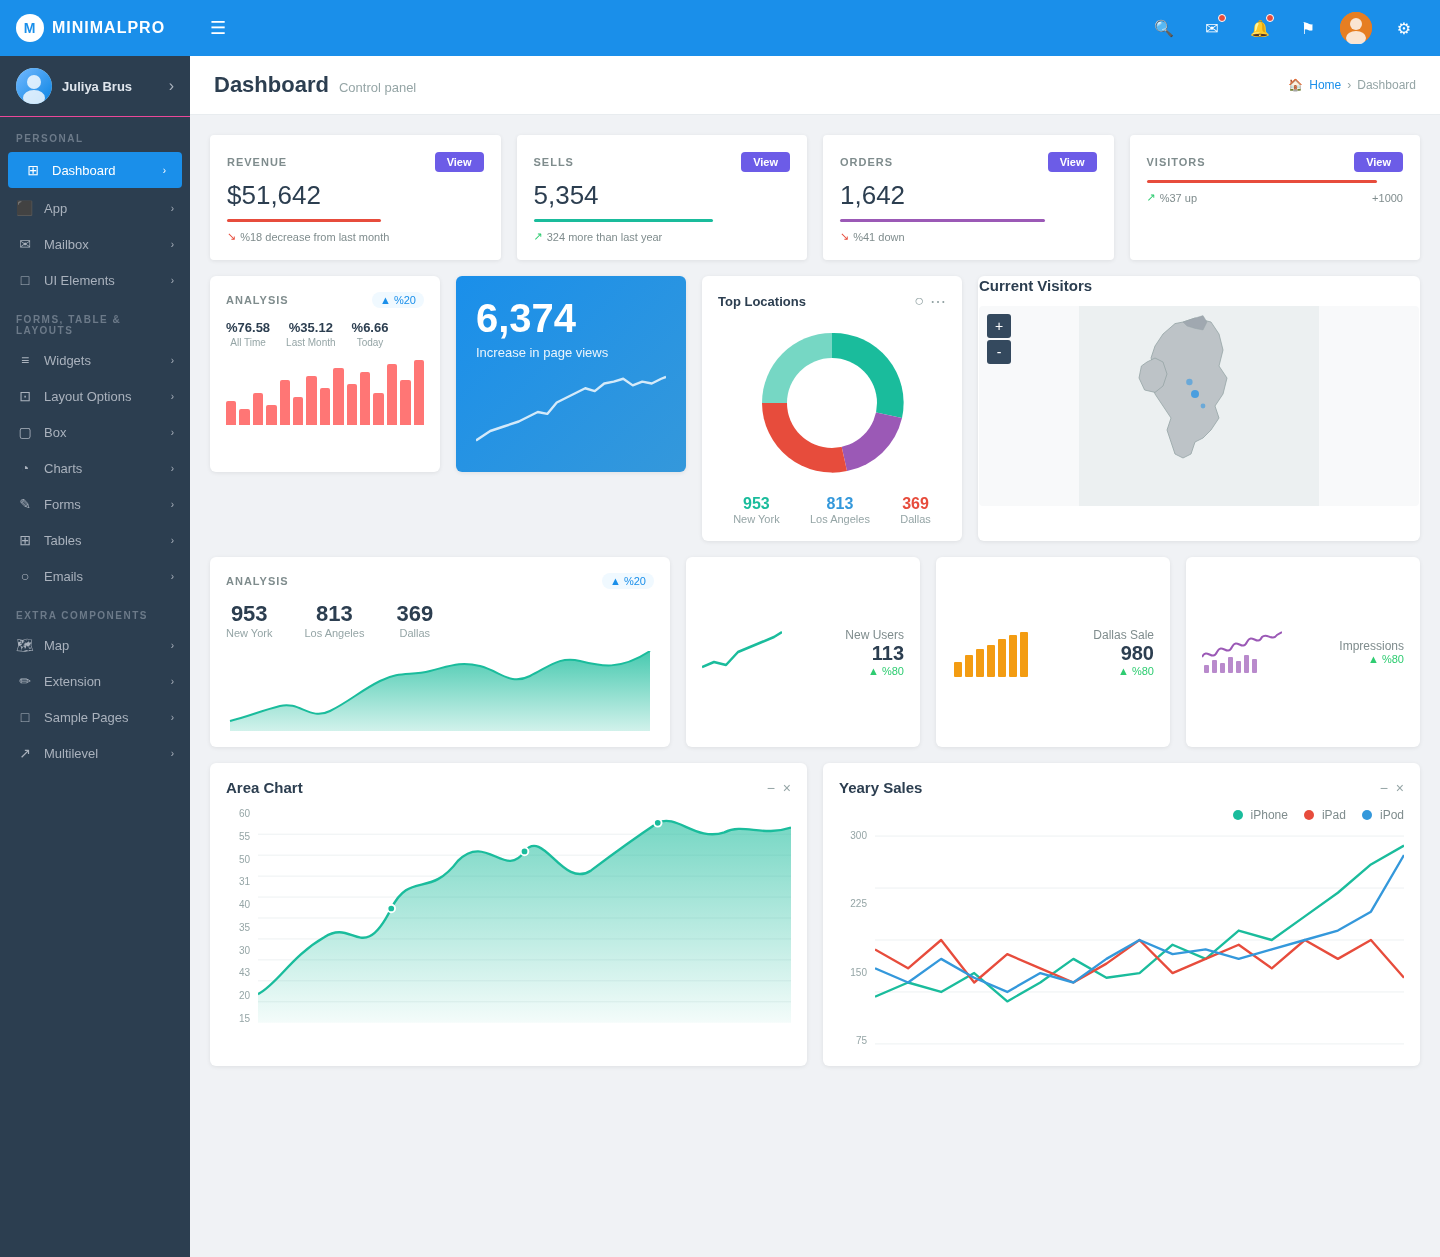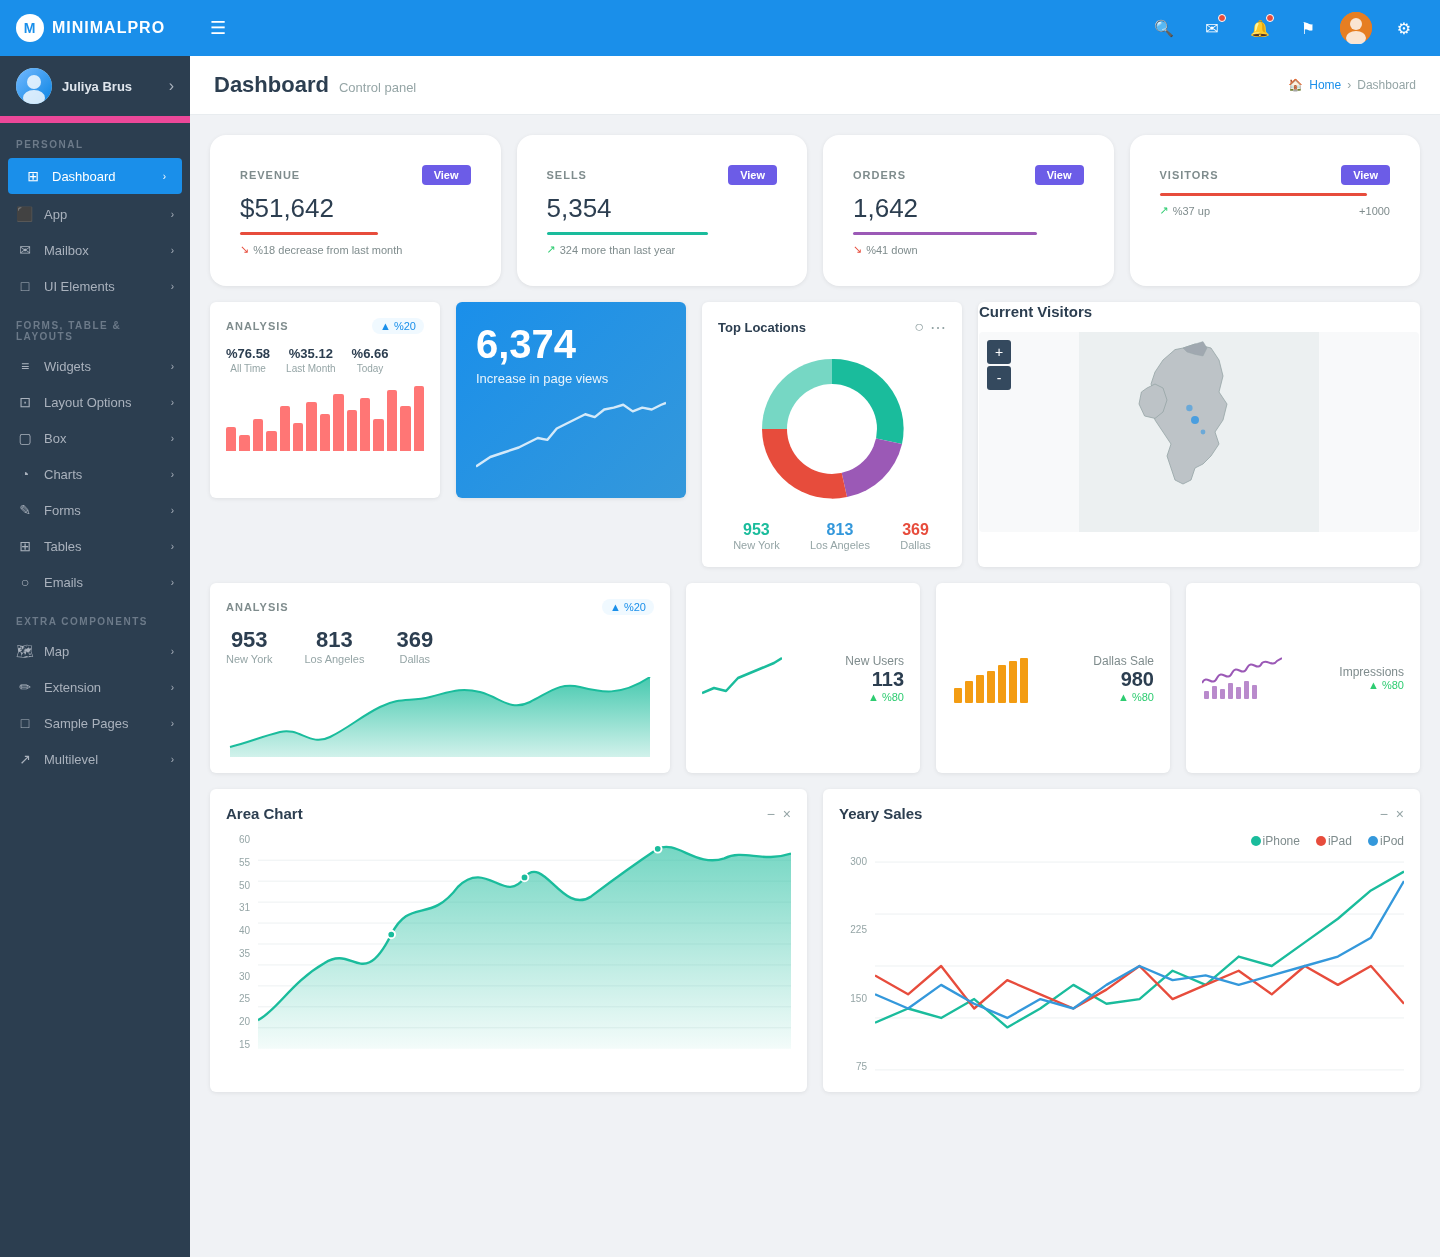--- a/index.html
+++ b/index.html
@@ -35,21 +35,21 @@
       display: flex; align-items: center; justify-content: center;
       color: #1a8fea;
       font-weight: 900;
       font-size: 14px;
     }
     .sidebar-user {
       padding: 12px 16px;
       display: flex;
       align-items: center;
       gap: 10px;
-      border-bottom: 7px solid #ec4899;
+      border-bottom: 1px solid #ec4899;
       cursor: pointer;
     }
     .sidebar-user .avatar {
       width: 36px; height: 36px; border-radius: 50%;
       background: linear-gradient(135deg, #a8d8ea, #89b4d2);
       display: flex; align-items: center; justify-content: center;
       font-size: 14px; color: white; font-weight: bold;
       overflow: hidden;
     }
     .sidebar-user .user-name { color: #e0e6ed; font-size: 13px; font-weight: 600; flex: 1; }
@@ -137,22 +137,22 @@
 
     
     .stats-row {
       display: grid;
       grid-template-columns: repeat(4, 1fr);
       gap: 16px;
       margin-bottom: 16px;
     }
     .stat-card {
       background: white;
-      border-radius: 16px;
-      padding: 30px;
+      border-radius: 4px;
+      padding: 17px;
       box-shadow: 0 1px 4px rgba(0,0,0,0.08);
     }
     .stat-card-header {
       display: flex;
       align-items: center;
       justify-content: space-between;
       margin-bottom: 8px;
     }
     .stat-label { font-size: 11px; font-weight: 700; color: #7f8c8d; letter-spacing: 1px; text-transform: uppercase; }
     .view-btn {
@@ -314,21 +314,21 @@
     
     .chart-legend {
       display: flex;
       gap: 16px;
       margin-bottom: 8px;
       justify-content: flex-end;
     }
     .legend-item {
       display: flex;
       align-items: center;
-      gap: 2px;
+      gap: 8px;
       font-size: 12px;
       color: #7f8c8d;
     }
     .legend-dot {
       width: 10px; height: 10px; border-radius: 50%;
     }
     .abs { text-align: center; }
     .abs .num { font-size: 22px; font-weight: 700; color: #2c3e50; }
     .abs .city { font-size: 11px; color: #95a5a6; }
 
@@ -769,21 +769,21 @@
 
           <div style="display:flex; gap:8px;">
             <div style="display:flex; flex-direction:column; justify-content:space-between; font-size:10px; color:#95a5a6; padding-bottom:4px; text-align:right; min-width:24px;">
               <span>60</span>
                 <span>55</span>
                 <span>50</span>
                 <span>31</span>
                 <span>40</span>
                 <span>35</span>
                 <span>30</span>
-                <span>25</span>
+                <span>43</span>
                 <span>20</span>
                 <span>15</span>
             </div>
             <svg viewBox="0 0 560 220" width="100%" height="220">
               <defs>
                 <linearGradient id="areaGrad" x1="0" y1="0" x2="0" y2="1">
                   <stop offset="0%" stop-color="#1abc9c" stop-opacity="0.6"></stop>
                   <stop offset="100%" stop-color="#1abc9c" stop-opacity="0.05"></stop>
                 </linearGradient>
               </defs>

